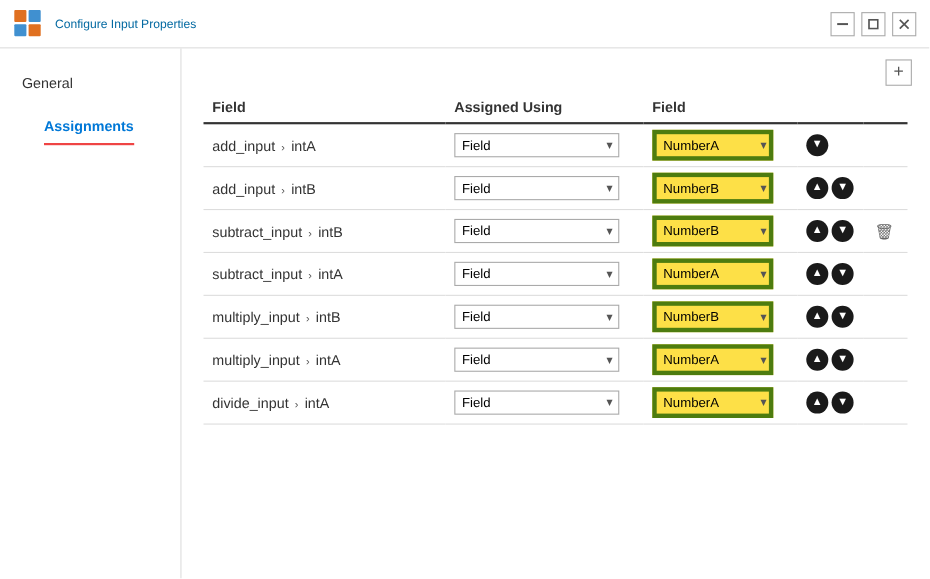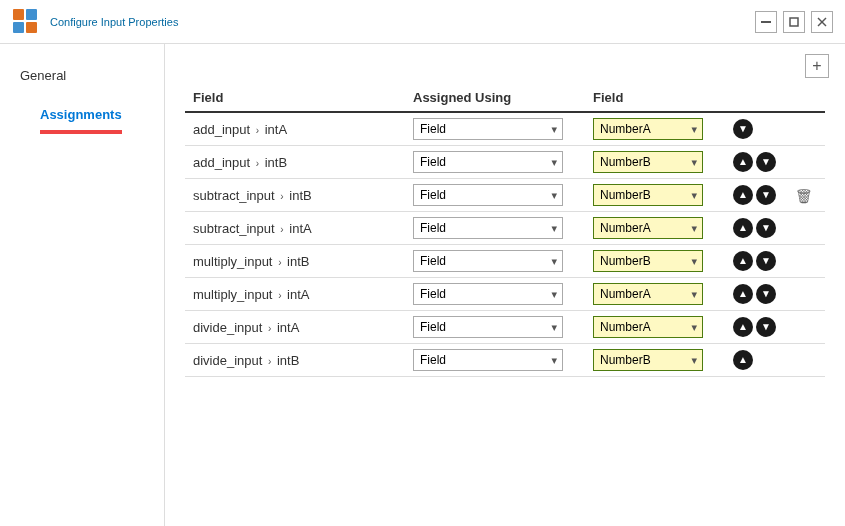--- a/index.html
+++ b/index.html
@@ -24,21 +24,21 @@
 
     
     .sidebar {
       width: 165px; border-right: 1px solid #ddd; padding: 16px 0;
       flex-shrink: 0;
     }
     .sidebar-item {
       padding: 8px 20px; font-size: 13px; color: #333; cursor: pointer;
     }
     .sidebar-item.active {
-      color: #0078d7; font-weight: 600; border-bottom: 4px solid #ef4444;
+      color: #0078d7; font-weight: 600; border-bottom: 2px solid #ef4444;
       display: inline-block; margin-left: 20px; padding-left: 0; padding-right: 0;
     }
     .sidebar-general { padding: 8px 20px; color: #333; }
 
     
     .main { flex: 1; padding: 10px 20px; overflow-y: auto; position: relative; }
     .add-btn {
       position: absolute; top: 10px; right: 16px;
       width: 24px; height: 24px; border: 1px solid #aaa; background: #fff;
       cursor: pointer; display: flex; align-items: center; justify-content: center;
@@ -68,22 +68,22 @@
     }
     .select-wrap::after {
       content: '▾'; position: absolute; right: 6px; top: 50%; transform: translateY(-50%);
       pointer-events: none; font-size: 11px; color: #555;
     }
 
     .from-wrap {
       position: relative; display: inline-block; width: 110px;
     }
     .from-wrap select {
-      width: 100%; border: 1px solid #4d7c0f; padding: 3px 24px 3px 6px;
-      font-size: 12px; background: #fef9c3; cursor: pointer; appearance: none;
+      width: 100%; border: 4px solid #4d7c0f; padding: 3px 24px 3px 6px;
+      font-size: 12px; background: #fde047; cursor: pointer; appearance: none;
       -webkit-appearance: none;
     }
     .from-wrap::after {
       content: '▾'; position: absolute; right: 6px; top: 50%; transform: translateY(-50%);
       pointer-events: none; font-size: 11px; color: #555;
     }
 
     .arrow-btns { display: flex; gap: 3px; align-items: center; }
     .arrow-btn {
       width: 20px; height: 20px; border-radius: 50%; background: #1a1a1a;
@@ -237,27 +237,16 @@
             <td><div class="select-wrap"><select><option value="Field">Field</option></select></div></td>
             <td><div class="from-wrap"><select><option value="NumberA">NumberA</option></select></div></td>
             <td>
               <div class="arrow-btns">
                 <button class="arrow-btn up"></button>
                 <button class="arrow-btn down"></button>
               </div>
             </td>
             <td></td>
           </tr>
-          <tr>
-            <td class="field-cell"><span>divide_input</span> <span class="chevron-right">›</span> <span>intB</span></td>
-            <td><div class="select-wrap"><select><option value="Field">Field</option></select></div></td>
-            <td><div class="from-wrap"><select><option value="NumberB">NumberB</option></select></div></td>
-            <td>
-              <div class="arrow-btns">
-                <button class="arrow-btn up"></button>
-              </div>
-            </td>
-            <td></td>
-          </tr>
         </tbody>
     </table>
   </div>
 </div>
 
 </body></html>

